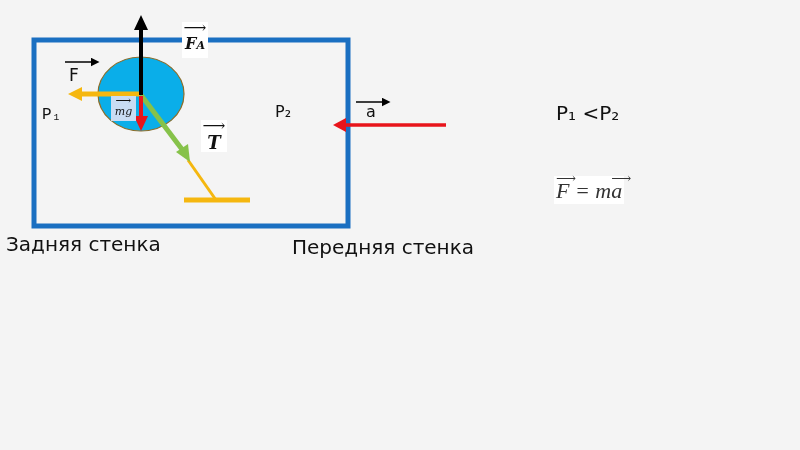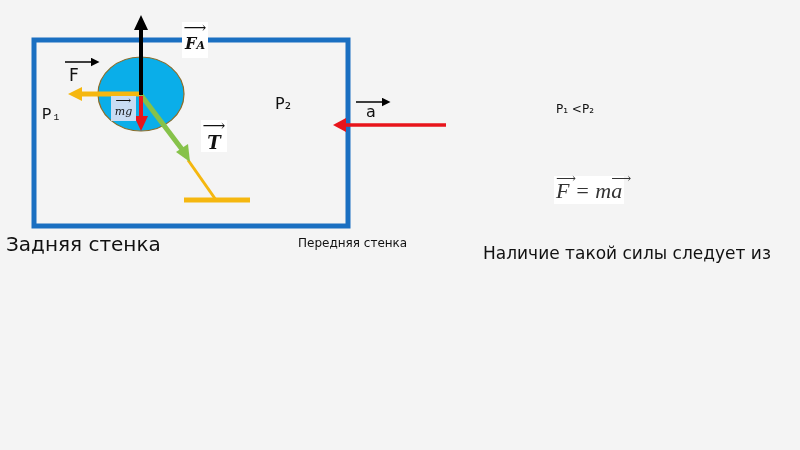--- a/index.html
+++ b/index.html
@@ -55,42 +55,41 @@
     <line x1="446" y1="125" x2="346" y2="125" stroke="#e8141b" stroke-width="3.5"></line>
     <polygon points="333,125 346,118 346,132" fill="#e8141b"></polygon>
   </g>
 
   <line x1="65" y1="62" x2="95" y2="62" stroke="#000" stroke-width="1.5" marker-end="url(#hBlack)"></line>
   <line x1="356" y1="102" x2="386" y2="102" stroke="#000" stroke-width="1.5" marker-end="url(#hBlack)"></line>
 </svg>
 
 <div class="lbl" style="left:69px;top:67px;font-size:17px;">F</div>
 <div class="lbl" style="left:42px;top:107px;font-family:Liberation Mono, monospace;">P₁</div>
-<div class="lbl" style="left:275px;top:96px;">P₂</div>
+<div class="lbl" style="left:275px;top:104px;">P₂</div>
 <div class="lbl" style="left:366px;top:104px;">a</div>
 
 <div class="vec" style="left:182px;top:22px;width:26px;height:36px;">
   <span class="arr">⟶</span>
   <span style="font-size:16px;">F</span><span style="font-size:11px;">A</span>
 </div>
 
 <div class="vec" style="left:201px;top:120px;width:26px;height:32px;">
   <span class="arr">⟶</span>
   <span style="font-size:18px;">T</span>
 </div>
 
 <div class="mg" style="left:111px;top:96px;width:25px;height:25px;">
   <span style="display:block;font-style:normal;font-size:11px;line-height:10px;">⟶</span>
   <span>mg</span>
 </div>
 
 <div class="lbl" style="left:6px;top:234px;font-size:20px;">Задняя стенка</div>
-<div class="lbl" style="left:298px;top:237px;font-size:12px;">Передняя стенка</div>
+<div class="lbl" style="left:292px;top:237px;font-size:20px;">Передняя стенка</div>
 
-<div class="lbl" style="left:556px;top:103px;font-size:12px;">P₁ &lt;P₂</div>
+<div class="lbl" style="left:556px;top:103px;font-size:20px;">P₁ &lt;P₂</div>
 
 <div class="formula" style="left:554px;top:176px;height:28px;line-height:30px;">
   <span style="position:relative;"><span style="position:absolute;left:0;top:-14px;font-style:normal;font-size:14px;">⟶</span><span>F</span></span><span> = m</span><span style="position:relative;"><span style="position:absolute;left:0;top:-14px;font-style:normal;font-size:14px;">⟶</span><span>a</span></span>
 </div>
 
 <div class="text" style="left:483px;top:241px;">
-  <div>Наличие такой силы следует из</div>
 </div>
 
 </body></html>

